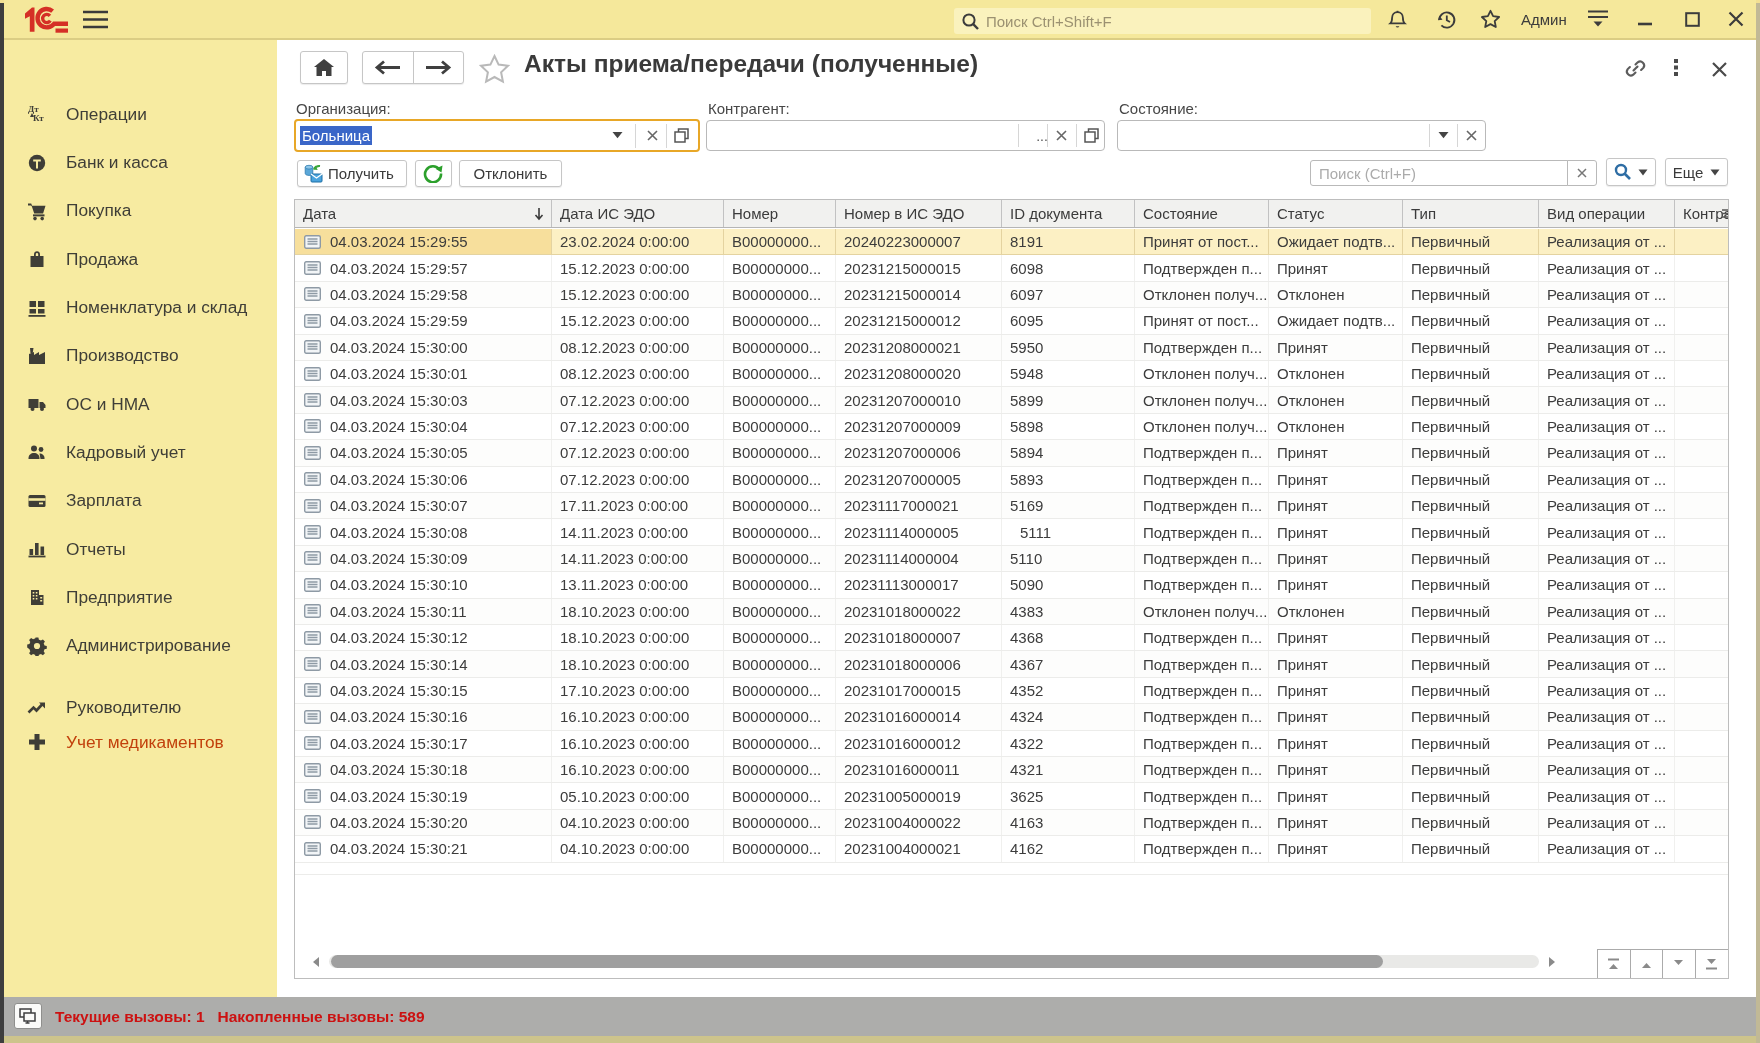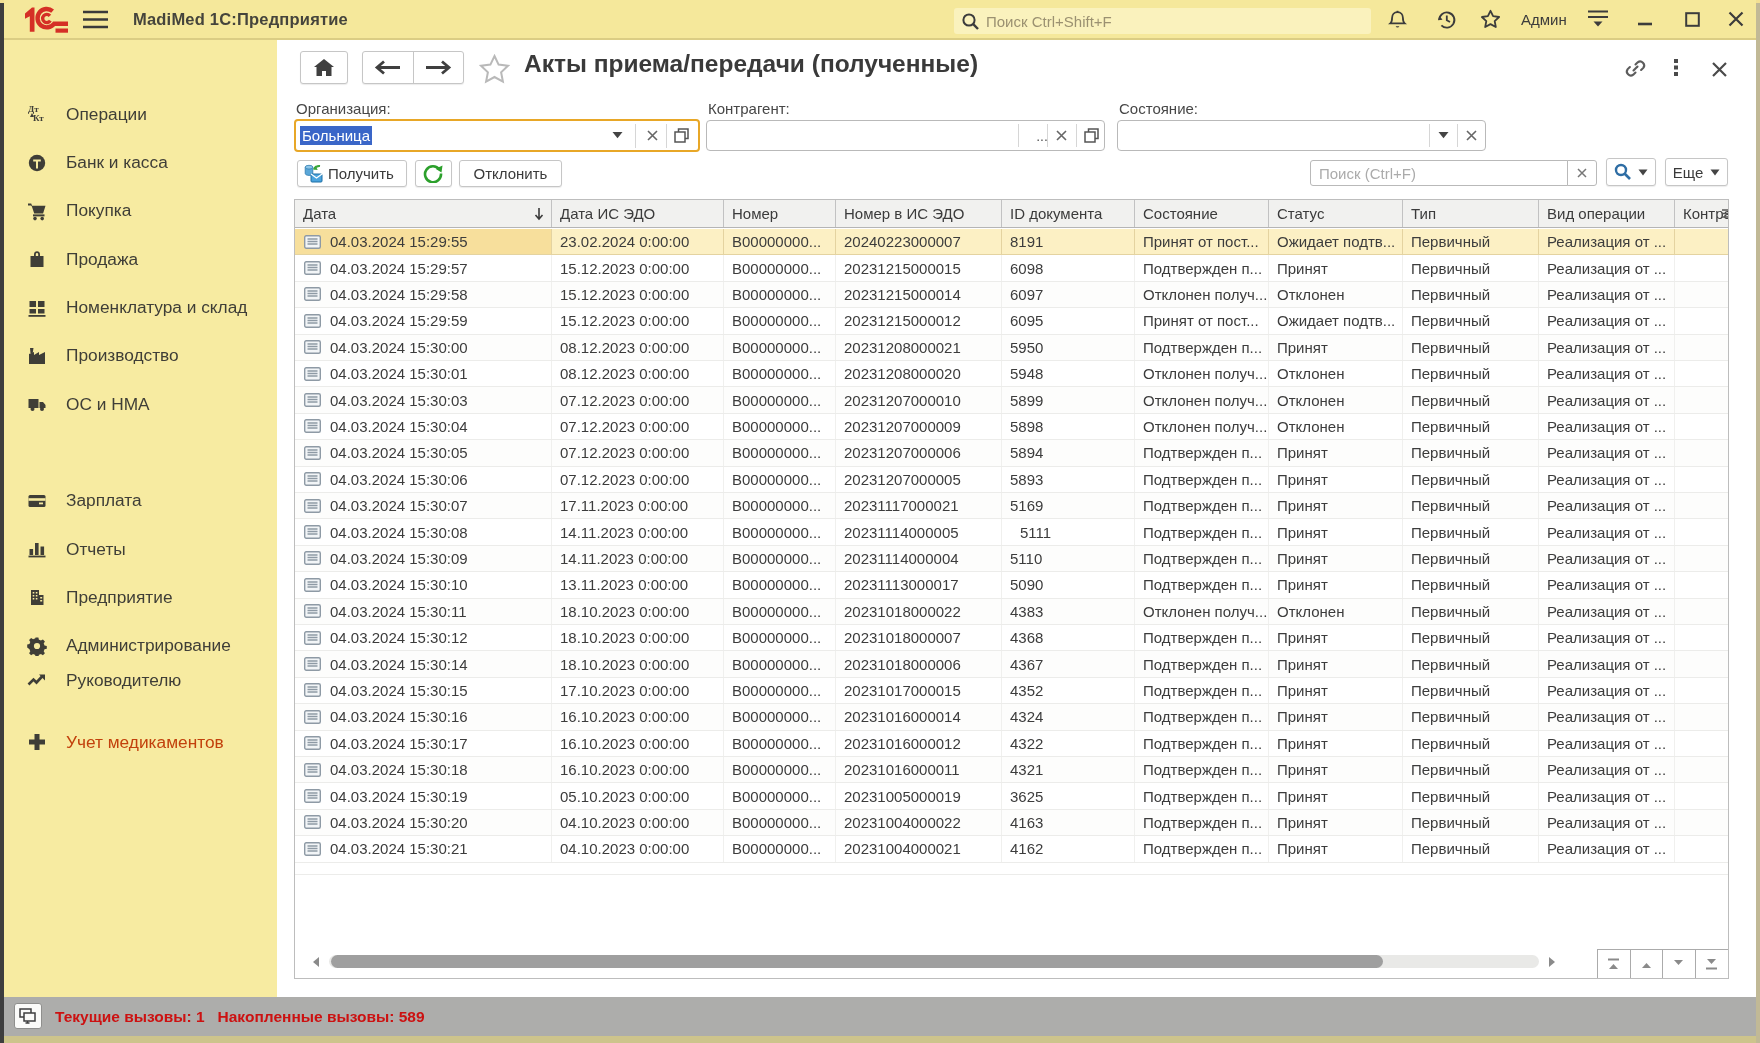--- a/index.html
+++ b/index.html
@@ -17,21 +17,20 @@
 <path d="M10.5 1.5V25.8H5.8V10.3L1 12.7V7.6L8 1.5Z" fill="#d52f26"></path>
 <g fill="none" stroke="#d52f26">
 <path d="M28.6 5.1A9.2 9.2 0 1 0 30.1 17.7L44 17.7" stroke-width="4.4"></path>
 <path d="M25.9 9.8A4.1 4.1 0 1 0 26.3 14.6" stroke-width="3.4"></path>
 <path d="M31.5 24.6H44" stroke-width="4.2"></path>
 </g>
     </svg>
 <svg class="a" style="left:79px;top:10px" width="25" height="19" viewBox="0 0 25 19">
       <path d="M0 2h25M0 9.5h25M0 17h25" stroke="#3a3a3a" stroke-width="2.6"></path>
     </svg>
-<div class="a" style="left:129px;top:0;height:38px;display:flex;align-items:center;font-size:16.5px;color:#45443c;font-weight:bold;letter-spacing:.2px">MadiMed 1С:Предприятие</div>
 <div class="a" style="left:950px;top:8px;width:417px;height:26px;background:#faf2bd;border-radius:3px"></div>
 <svg class="a" style="left:957px;top:12px" width="19" height="19" viewBox="0 0 19 19">
       <circle cx="8" cy="8" r="5.6" stroke="#3c3c3c" stroke-width="2" fill="none"></circle>
       <path d="M12.2 12.2L17 17" stroke="#3c3c3c" stroke-width="2.4"></path>
     </svg>
 <div class="a" style="left:982px;top:8px;height:26px;display:flex;align-items:center;font-size:15px;color:#9b9171">Поиск Ctrl+Shift+F</div>
 <svg class="a" style="left:1384px;top:10px" width="19" height="20" viewBox="0 0 19 20">
 <path d="M9.5 2.2c3.4 0 5.4 2.6 5.4 5.6 0 4.1 1.8 5.6 1.8 5.6H2.3s1.8-1.5 1.8-5.6c0-3 2-5.6 5.4-5.6z" fill="none" stroke="#3c3c3c" stroke-width="1.8"></path>
 <path d="M7.7 16.2a1.9 1.9 0 0 0 3.6 0z" fill="#3c3c3c"></path>
       <path d="M9.5 2.4V.8" stroke="#3c3c3c" stroke-width="1.8"></path>
@@ -107,20 +106,29 @@
     </div>
 <div class="a" style="left:0;top:340.1px;width:273px;height:48px;display:flex;align-items:center">
 <div style="width:20px;height:20px;margin-left:23px"><svg width="20" height="20" viewBox="0 0 20 20">
           <path d="M1.5 5h10v9h-10z" fill="#3f3e37"></path>
           <path d="M12.5 8h3.5l2.5 3v3h-6z" fill="#3f3e37"></path>
           <circle cx="5.5" cy="15" r="2" fill="#3f3e37"></circle>
           <circle cx="15" cy="15" r="2" fill="#3f3e37"></circle>
         </svg></div>
 <div style="margin-left:19px;font-size:17.3px;color:#3f3e37">ОС и НМА</div>
     </div>
+<div class="a" style="left:0;top:388.4px;width:273px;height:48px;display:flex;align-items:center">
+<div style="width:20px;height:20px;margin-left:23px"><svg width="20" height="20" viewBox="0 0 20 20">
+          <circle cx="7" cy="6.5" r="3" fill="#3f3e37"></circle>
+          <path d="M1.5 16c0-3 2.5-5 5.5-5s5.5 2 5.5 5v1h-11z" fill="#3f3e37"></path>
+          <circle cx="14" cy="7.5" r="2.4" fill="#3f3e37"></circle>
+          <path d="M12.5 11.5c2.7 0 5 1.8 5 4.5v1h-4z" fill="#3f3e37"></path>
+        </svg></div>
+<div style="margin-left:19px;font-size:17.3px;color:#3f3e37">Кадровый учет</div>
+    </div>
 <div class="a" style="left:0;top:436.7px;width:273px;height:48px;display:flex;align-items:center">
 <div style="width:20px;height:20px;margin-left:23px"><svg width="20" height="20" viewBox="0 0 20 20">
           <rect x="1.5" y="4" width="17" height="12" rx="1.5" fill="#3f3e37"></rect>
           <rect x="1.5" y="7.2" width="17" height="2.6" fill="#f7eba1"></rect>
           <rect x="12" y="11.5" width="4" height="1.8" fill="#f7eba1"></rect>
         </svg></div>
 <div style="margin-left:19px;font-size:17.3px;color:#3f3e37">Зарплата</div>
     </div>
 <div class="a" style="left:0;top:485.0px;width:273px;height:48px;display:flex;align-items:center">
 <div style="width:20px;height:20px;margin-left:23px"><svg width="20" height="20" viewBox="0 0 20 20">
@@ -139,21 +147,21 @@
         </svg></div>
 <div style="margin-left:19px;font-size:17.3px;color:#3f3e37">Предприятие</div>
     </div>
 <div class="a" style="left:0;top:581.6px;width:273px;height:48px;display:flex;align-items:center">
 <div style="width:20px;height:20px;margin-left:23px"><svg width="20" height="20" viewBox="0 0 20 20">
           <path d="M8.6 1.5h2.8l.5 2.3a6.6 6.6 0 0 1 2 .8l2-1.2 2 2-1.2 2a6.6 6.6 0 0 1 .8 2l2.3 .5v2.8l-2.3 .5a6.6 6.6 0 0 1-.8 2l1.2 2-2 2-2-1.2a6.6 6.6 0 0 1-2 .8l-.5 2.3H8.6l-.5-2.3a6.6 6.6 0 0 1-2-.8l-2 1.2-2-2 1.2-2a6.6 6.6 0 0 1-.8-2L.2 11.4V8.6l2.3-.5a6.6 6.6 0 0 1 .8-2l-1.2-2 2-2 2 1.2a6.6 6.6 0 0 1 2-.8z" fill="#3f3e37"></path>
           <circle cx="10" cy="10" r="3.1" fill="#f7eba1"></circle>
         </svg></div>
 <div style="margin-left:19px;font-size:17.3px;color:#3f3e37">Администрирование</div>
     </div>
-<div class="a" style="left:0;top:629.9px;width:292px;height:48px;display:flex;align-items:flex-start">
+<div class="a" style="left:0;top:629.9px;width:292px;height:48px;display:flex;align-items:flex-end">
 <div style="width:20px;height:20px;margin-left:23px"><svg width="20" height="20" viewBox="0 0 20 20">
           <path d="M1.5 14.5l5-5 3 3 6-6.5" stroke="#3f3e37" stroke-width="2.6" fill="none"></path>
           <path d="M12 4.5h6v6z" fill="#3f3e37"></path>
         </svg></div>
 <div style="margin-left:19px;font-size:17.3px;color:#3f3e37">Руководителю</div>
     </div>
 <div class="a" style="left:0;top:678.2px;width:273px;height:48px;display:flex;align-items:center">
 <div style="width:20px;height:20px;margin-left:23px"><svg width="20" height="20" viewBox="0 0 20 20">
           <path d="M7.5 2h5v5.5H18v5h-5.5V18h-5v-5.5H2v-5h5.5z" fill="#3f3e37"></path>
         </svg></div>

